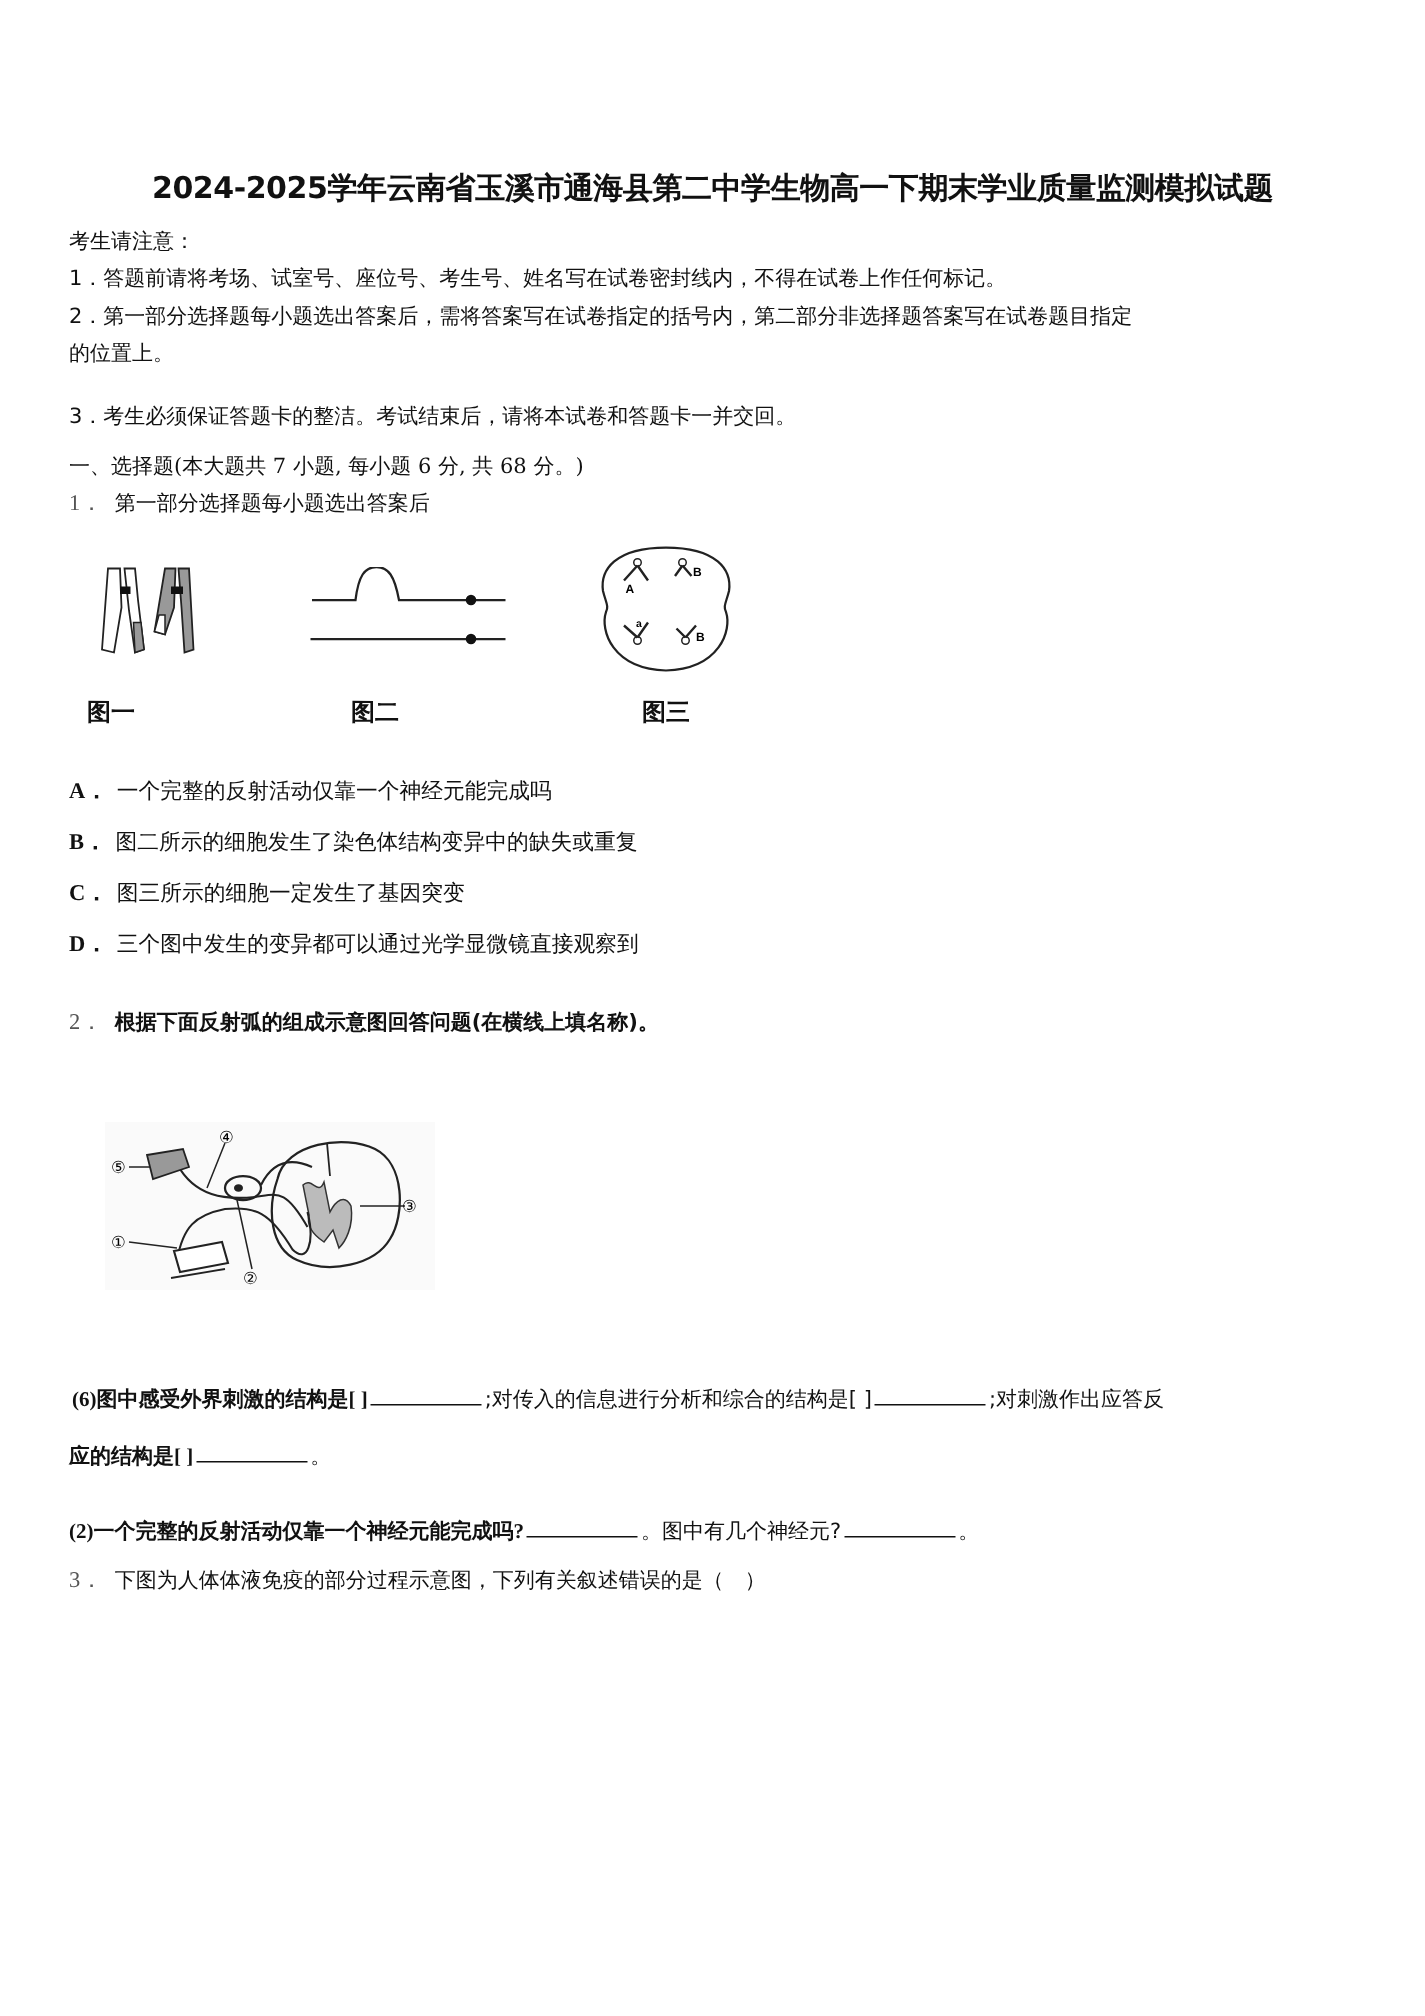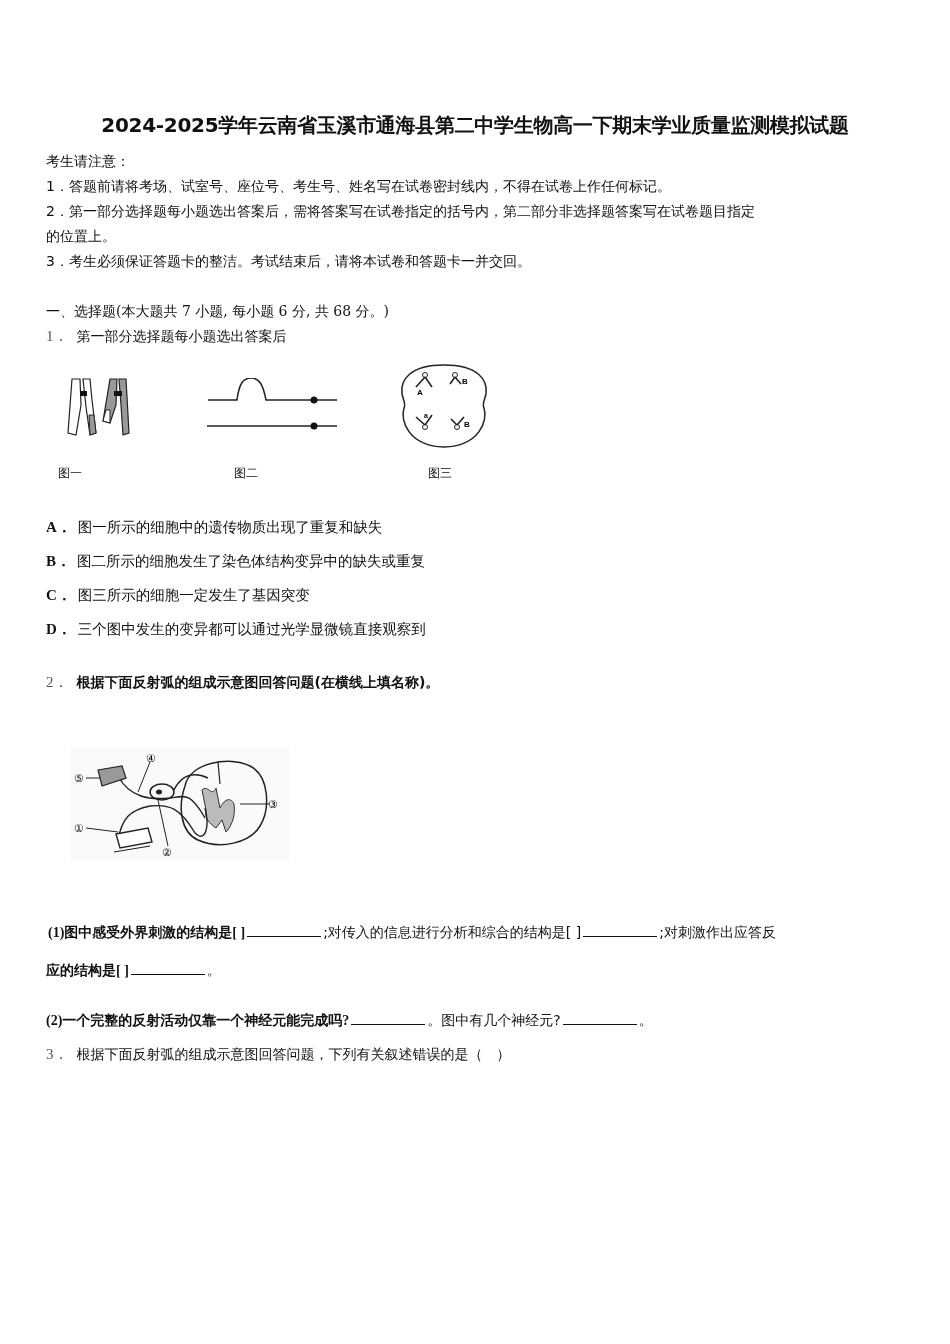--- a/index.html
+++ b/index.html
@@ -10,33 +10,33 @@
            letter-spacing:-0.3px; white-space:nowrap; }
   .line { font-size:14px; white-space:nowrap; line-height:20px; }
   .serif { font-family:"DejaVu Serif", "Liberation Serif", serif; }
   .opt { font-size:14.5px; white-space:nowrap; }
   .opt b { font-family:"Liberation Serif", serif; font-size:15px; margin-right:6px; }
   .qnum { color:#555; font-family:"Liberation Serif", serif; font-size:15px; margin-right:8px; }
   .q2 { font-weight:bold; }
   .fill { font-size:14px; white-space:nowrap; }
   .fill .paren { font-family:"Liberation Serif", serif; font-weight:bold; }
   .blank { display:inline-block; border-bottom:1.5px solid #111; width:74px; height:12px; margin:0 2px; vertical-align:baseline; }
-  .caption { font-size:12px; }
+  .caption { font-size:16px;font-weight:bold; }
   svg { display:block; }
 </style>
 </head>
 <body>
 
 <div class="abs title">2024-2025学年云南省玉溪市通海县第二中学生物高一下期末学业质量监测模拟试题</div>
 
 <div class="abs line" style="left:46px;top:151px;">考生请注意：</div>
 <div class="abs line" style="left:46px;top:176px;">1．答题前请将考场、试室号、座位号、考生号、姓名写在试卷密封线内，不得在试卷上作任何标记。</div>
 <div class="abs line" style="left:46px;top:201px;text-align:right;">2．第一部分选择题每小题选出答案后，需将答案写在试卷指定的括号内，第二部分非选择题答案写在试卷题目指定</div>
 <div class="abs line" style="left:46px;top:226px;">的位置上。</div>
-<div class="abs line" style="left:46px;top:251px;text-align:center;">3．考生必须保证答题卡的整洁。考试结束后，请将本试卷和答题卡一并交回。</div>
+<div class="abs line" style="left:46px;top:268px;text-align:center;">3．考生必须保证答题卡的整洁。考试结束后，请将本试卷和答题卡一并交回。</div>
 
 <div class="abs line serif" style="left:46px;top:301px;">一、选择题(本大题共 7 小题, 每小题 6 分, 共 68 分。)</div>
 
 <div class="abs line" style="left:46px;top:326px;">
   <span class="qnum">1．</span><span>第一部分选择题每小题选出答案后</span>
 </div>
 
 <div class="abs" style="left:66px;top:375px;">
   <svg width="70" height="62" viewBox="0 0 70 62">
 
@@ -80,21 +80,21 @@
     <text x="26" y="56" font-size="7" font-weight="bold">a</text>
 
     <circle cx="59" cy="65" r="2.5" fill="none" stroke="#222"></circle>
     <path d="M59,63 L53,57 M59,63 L66,55" stroke="#222" stroke-width="1.6"></path>
     <text x="66" y="65" font-size="8" font-weight="bold">B</text>
   </svg>
 </div>
 <div class="abs caption" style="left:428px;top:465px;">图三</div>
 
 <div class="abs opt" style="left:46px;top:518px;">
-  <b>A．</b><span>图一所示的细胞中的遗传物质出现了重复和缺失</span>
+  <b>A．</b><span>一个完整的反射活动仅靠一个神经元能完成吗</span>
 </div>
 <div class="abs opt" style="left:46px;top:552px;text-align:center;">
   <b>B．</b><span>图二所示的细胞发生了染色体结构变异中的缺失或重复</span>
 </div>
 <div class="abs opt" style="left:46px;top:586px;">
   <b>C．</b><span>图三所示的细胞一定发生了基因突变</span>
 </div>
 <div class="abs opt" style="left:46px;top:620px;">
   <b>D．</b><span>三个图中发生的变异都可以通过光学显微镜直接观察到</span>
 </div>
@@ -131,25 +131,25 @@
 
     <text x="4" y="34" font-size="11">⑤</text>
     <text x="4" y="84" font-size="11">①</text>
     <text x="76" y="14" font-size="11">④</text>
     <text x="92" y="108" font-size="11">②</text>
     <text x="198" y="60" font-size="11">③</text>
   </svg>
 </div>
 
 <div class="abs fill" style="left:48px;top:924px;">
-  <span class="paren">(1)图中感受外界刺激的结构是[  ]</span><span class="blank"></span><span>;对传入的信息进行分析和综合的结构是[  ]</span><span class="blank"></span><span>;对刺激作出应答反</span>
+  <span class="paren">(6)图中感受外界刺激的结构是[  ]</span><span class="blank"></span><span>;对传入的信息进行分析和综合的结构是[  ]</span><span class="blank"></span><span>;对刺激作出应答反</span>
 </div>
 <div class="abs fill" style="left:46px;top:962px;text-align:center;">
   <span class="paren">应的结构是[  ]</span><span class="blank"></span><span>。</span>
 </div>
 
 <div class="abs fill" style="left:46px;top:1012px;">
   <span class="paren">(2)一个完整的反射活动仅靠一个神经元能完成吗?</span><span class="blank"></span><span>。图中有几个神经元?</span><span class="blank"></span><span>。</span>
 </div>
 
 <div class="abs line" style="left:46px;top:1044px;">
-  <span class="qnum">3．</span><span>根据下面反射弧的组成示意图回答问题，下列有关叙述错误的是（　）</span>
+  <span class="qnum">3．</span><span>下图为人体体液免疫的部分过程示意图，下列有关叙述错误的是（　）</span>
 </div>
 
 </body></html>

